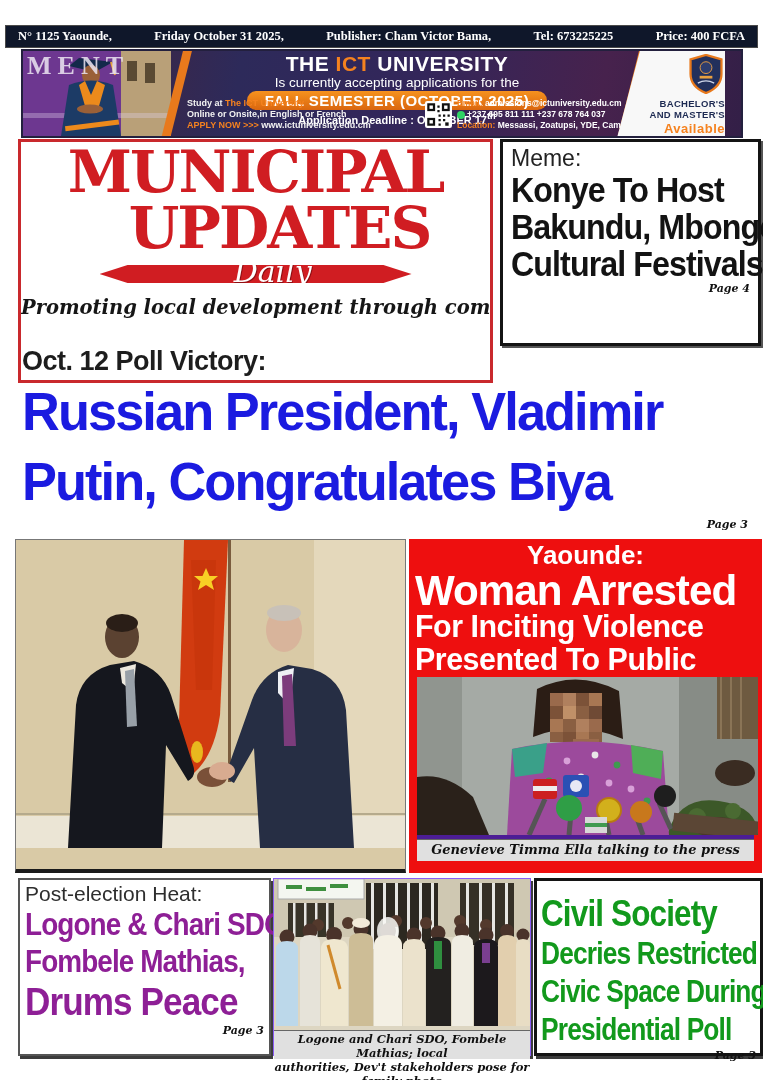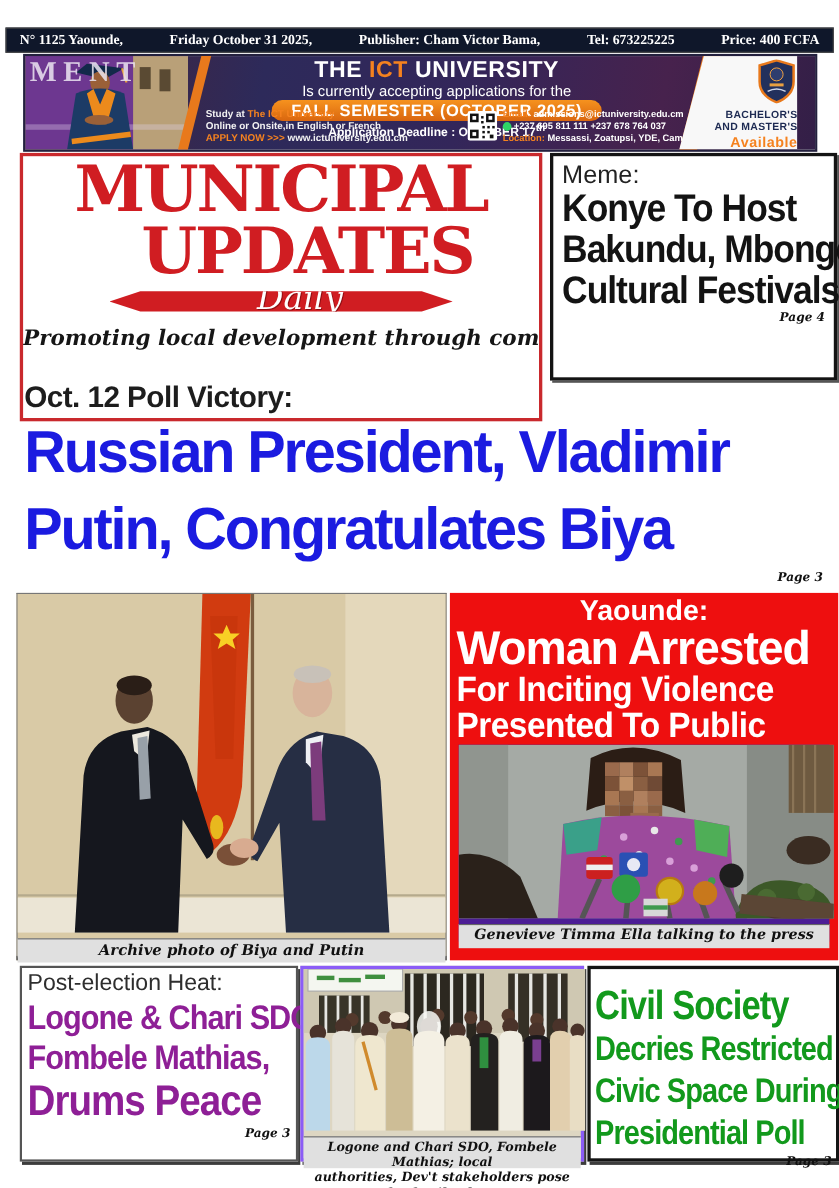--- a/index.html
+++ b/index.html
@@ -94,21 +94,21 @@
   .rb-photo{margin:1px 2px 0;height:179px;position:relative;background:#4c1d95;}
   .rb-photo .caption{font-size:13px;}
 
   
   .bl-box{position:absolute;top:878px;left:18px;width:253px;height:178px;border:2px solid #555;
     box-sizing:border-box;padding:2px 5px;background:#fff;box-shadow:2px 3px 0 #3c3c3c;}
   .bl-kicker{font-size:21px;color:#2e2e2e;line-height:24px;}
   .bl-line{font-size:31px;font-weight:bold;color:#8e1f96;line-height:37px;white-space:nowrap;
     transform:scaleX(.9);transform-origin:0 50%;letter-spacing:-1px;}
   .bl-big{font-size:39px;line-height:44px;}
-  .bm-box{position:absolute;top:878px;left:273px;width:258px;height:178px;border:3px solid #8b5cf6;
+  .bm-box{position:absolute;top:878px;left:273px;width:258px;height:178px;border:1px solid #8b5cf6;
     box-sizing:border-box;background:#ddd6c2;box-shadow:2px 3px 0 #3c3c3c;}
   .caption-2l{background:#e0e0e0;border-top:1px solid #666;font-family:"DejaVu Serif",serif;
     font-style:italic;font-weight:bold;font-size:11.5px;color:#101010;text-align:center;
     height:29px;line-height:14px;padding-top:1px;box-sizing:border-box;}
   .br-box{position:absolute;top:878px;left:534px;width:229px;height:178px;border:3px solid #141414;
     box-sizing:border-box;padding:12px 4px;background:#fff;box-shadow:2px 3px 0 #3c3c3c;}
   .br-line{font-size:31px;font-weight:bold;color:#12991c;line-height:38px;white-space:nowrap;
     transform:scaleX(.85);transform-origin:0 50%;letter-spacing:-1px;}
   .br-big{font-size:37px;line-height:42px;}
 </style>
@@ -246,21 +246,20 @@
 
       <path d="M338,308 L330,170 Q326,138 296,129 L272,125 Q246,133 236,160 L212,228 Q208,239 218,243 L238,208 L244,308 Z" fill="#262e44"></path>
       <polygon points="262,132 278,128 274,166 262,153" fill="#eef0f4"></polygon>
       <polygon points="266,136 276,134 280,206 268,206" fill="#7c3c7c"></polygon>
       <ellipse cx="268" cy="90" rx="18" ry="22" fill="#d8b49b"></ellipse>
       <ellipse cx="268" cy="73" rx="17" ry="8" fill="#c8c1b8"></ellipse>
 
       <ellipse cx="196" cy="237" rx="15" ry="10" fill="#7a5038"></ellipse>
       <ellipse cx="206" cy="231" rx="13" ry="9" fill="#d8ab90"></ellipse>
     </svg>
-    <div class="caption">Archive photo of Biya and Putin</div>
   </div>
 
   <div class="red-box">
     <div class="rb-kicker">Yaounde:</div>
     <div class="rb-line1">Woman Arrested</div>
     <div class="rb-line2">For Inciting Violence</div>
     <div class="rb-line3">Presented To Public</div>
     <div class="rb-photo">
       <svg width="341" height="158" viewBox="0 0 341 158" preserveAspectRatio="none">
         <rect width="341" height="158" fill="#a5aaa5"></rect>

